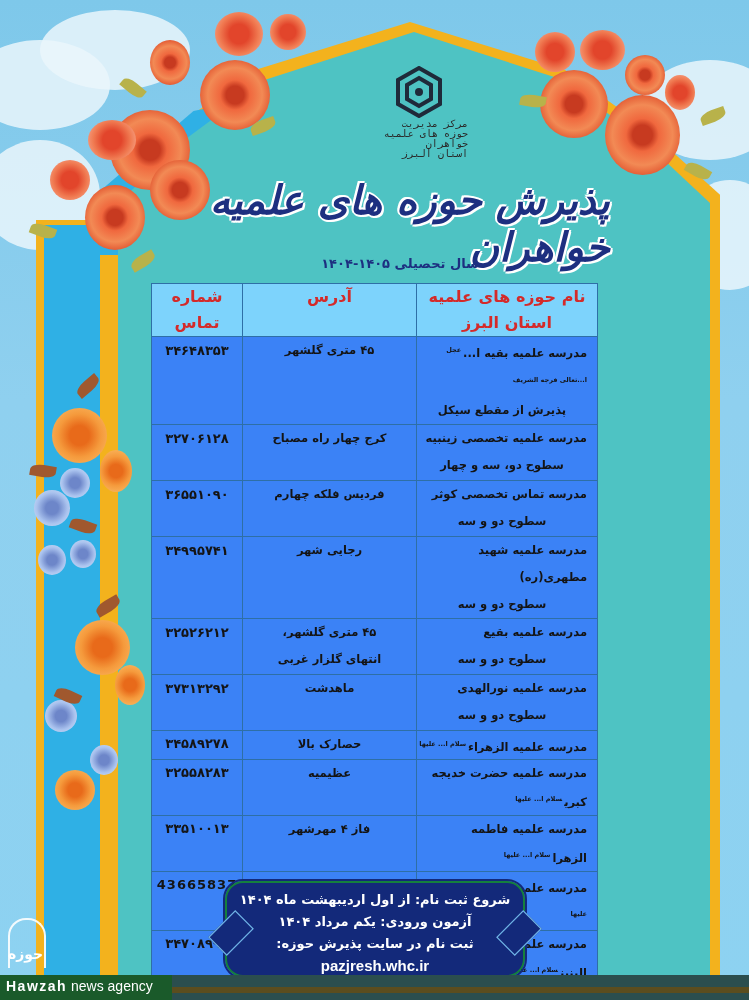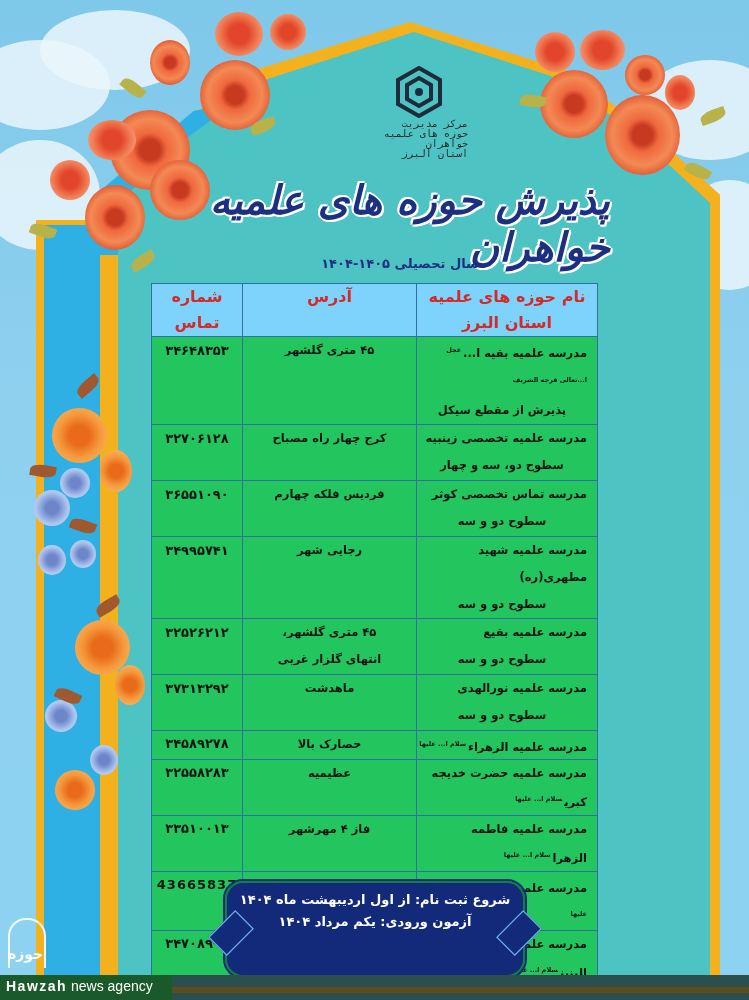--- a/index.html
+++ b/index.html
@@ -66,21 +66,21 @@
   .schools-table {
     position: absolute; left: 151px; top: 283px; width: 446px;
     border-collapse: collapse; direction: rtl; table-layout: fixed;
   }
   .schools-table th, .schools-table td {
     border: 1.5px solid #2e6fa6; text-align: center; vertical-align: top;
   }
   .schools-table th {
     background: #7dd3fc; color: #d42a2a; font-size: 16px; font-weight: bold; height: 28px; line-height: 26px;
   }
-  .schools-table td { background: #22c55e; color: #141414; font-size: 11.5px; font-weight: bold; }
+  .schools-table td { background: #3b82f6; color: #141414; font-size: 11.5px; font-weight: bold; }
   .col-name { width: 181px; }
   .col-address { width: 174px; }
   .col-phone { width: 91px; }
   .name-cell { text-align: right !important; padding-right: 10px; }
   .name-cell .ln { display: block; line-height: 27px; }
   .name-cell .line2 { padding-right: 0; text-align: center; }
   .addr-cell .ln { display: block; line-height: 27px; }
   .phone-cell { font-family: "DejaVu Sans", sans-serif; font-size: 13px !important; letter-spacing: 1px; line-height: 27px; }
   .honorific { font-size: 6.5px; vertical-align: super; font-weight: bold; margin-right: 2px; }
   tr.tall td { height: 56px; }
@@ -288,20 +288,24 @@
       <td>محمدشهر</td>
       <td class="phone-cell">۳۶۳۳۰۹۴۹</td>
     </tr>
 
   </tbody>
 </table>
 
 <div class="banner">
   <span class="line">شروع ثبت نام: از اول اردیبهشت ماه ۱۴۰۴</span>
   <span class="line">آزمون ورودی: یکم مرداد ۱۴۰۴</span>
+  <span class="line">
+    <span>ثبت نام در سایت پذیرش حوزه:</span>
+    <span class="url">pazjresh.whc.ir</span>
+  </span>
 </div>
 
 <div class="hawzah-mark"></div>
 <div class="hawzah-mark-text">حوزه</div>
 <div class="footer-bar"></div>
 <div class="footer-stripe"></div>
 <div class="footer-brand">
   <b>Hawzah</b><span> news agency</span>
 </div>
 

